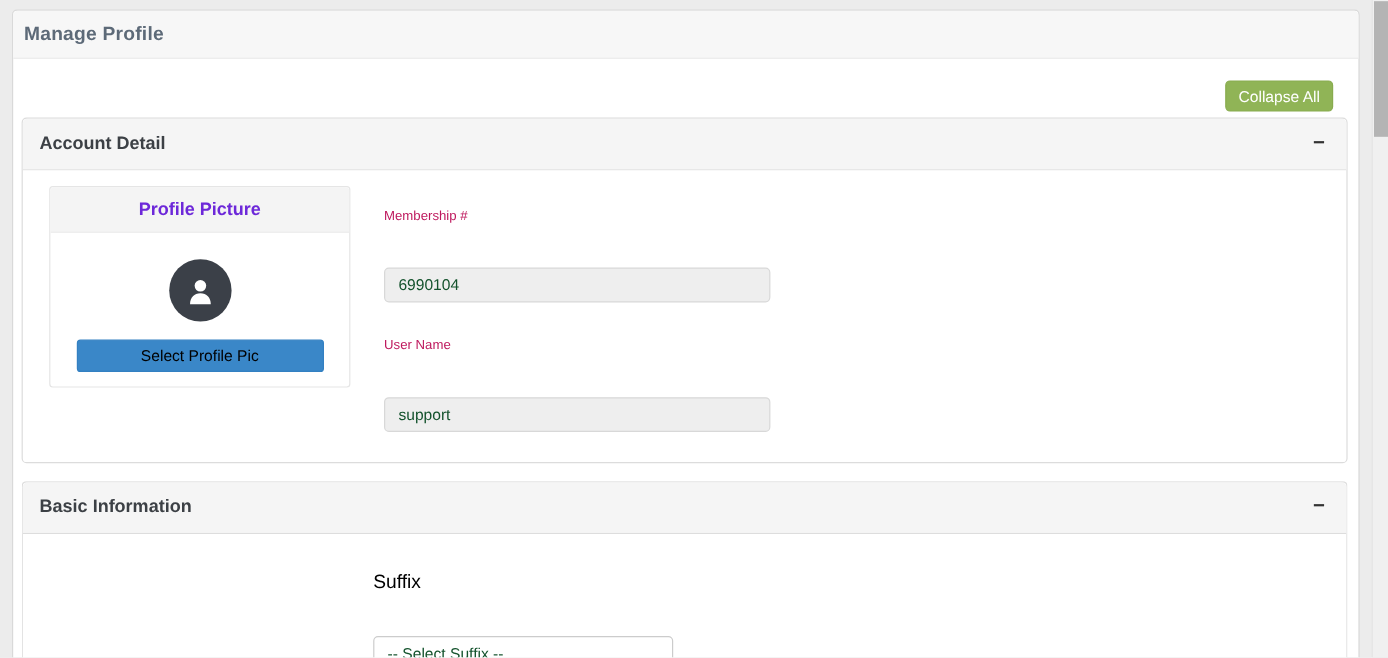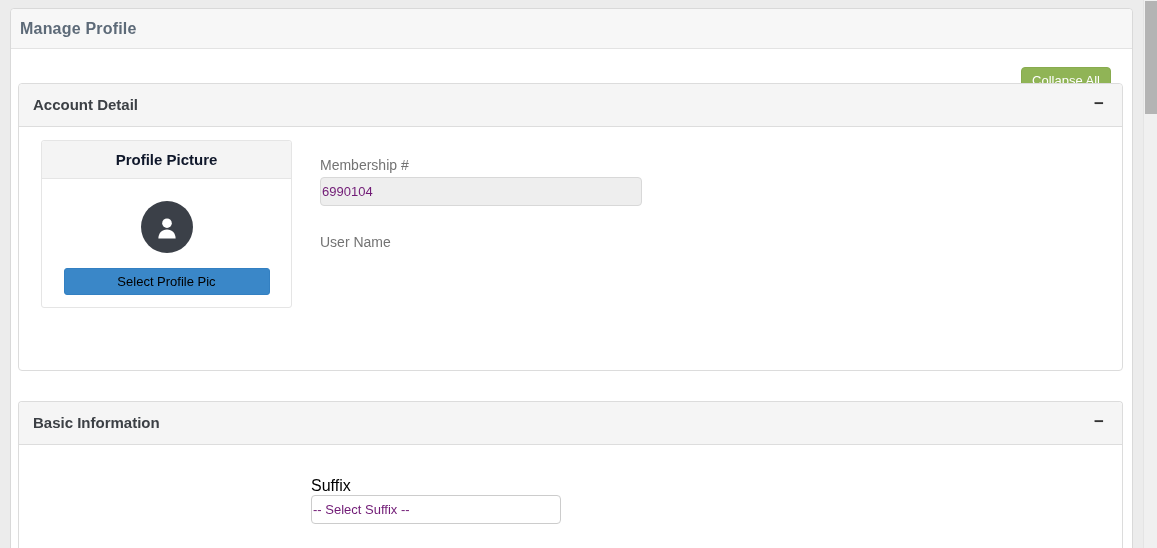--- a/index.html
+++ b/index.html
@@ -54,21 +54,21 @@
   }
 
   .panel {
     position: absolute;
     left: 7px;
     width: 1105px;
     background: #ffffff;
     border: 1px solid #dcdcdc;
     border-radius: 4px;
   }
-  .panel.account { top: 74px; height: 288px; }
+  .panel.account { top: 89px; height: 288px; }
   .panel.basic   { top: 392px; height: 162px; border-bottom: none; border-radius: 4px 4px 0 0; }
 
   .panel-header {
     position: relative;
     height: 43px;
     line-height: 42px;
     padding: 0 14px;
     background: #f5f5f5;
     border-bottom: 1px solid #dddddd;
     border-radius: 4px 4px 0 0;
@@ -101,21 +101,21 @@
     background: #ffffff;
   }
   .profile-card-header {
     height: 38px;
     line-height: 37px;
     text-align: center;
     background: #f4f4f4;
     border-bottom: 1px solid #e5e5e5;
     font-size: 15px;
     font-weight: 700;
-    color: #0f172a;
+    color: #6d28d9;
     border-radius: 3px 3px 0 0;
   }
   .avatar-circle {
     width: 52px; height: 52px;
     margin: 22px auto 0;
     border-radius: 50%;
     background: #3b4048;
     display: flex;
     align-items: center;
     justify-content: center;
@@ -138,37 +138,38 @@
   
   .form-col {
     position: absolute;
     left: 301px; top: 0;
     width: 322px;
     padding-top: 30px;
   }
   .form-group { margin-bottom: 28px; }
   .form-group label {
     display: block;
-    font-size: 14px;
-    color: #737373;
+    font-size: 11px;
+    color: #be185d;
     line-height: 16px;
     margin-bottom: 4px;
   }
   .req { color: #b94a48; }
   .input {
     height: 29px;
     line-height: 27px;
-    padding: 0 1px;
+    padding: 0 11px;
     border: 1px solid #d8d8d8;
     border-radius: 4px;
     font-size: 13px;
-    color: #701a75;
+    color: #14532d;
     background: #ffffff;
     overflow: hidden;
     white-space: nowrap;
+    margin-top: 35px;
   }
   .input.disabled { background: #eeeeee; cursor: default; }
   .input.editable { border-color: #cccccc; cursor: text; }
 
   .bi-group { position: absolute; top: 32px; }
   .bi-group.prefix { left: 22px; width: 251px; }
   .bi-group.suffix { left: 292px; width: 250px; }
 
   
   .scroll-track {
@@ -215,20 +216,21 @@
           <button class="btn-blue">Select Profile Pic</button>
         </div>
 
         <div class="form-col">
           <div class="form-group">
             <label>Membership #</label>
             <div class="input disabled">6990104</div>
           </div>
           <div class="form-group">
             <label>User Name</label>
+            <div class="input disabled">support</div>
           </div>
         </div>
 
       </div>
     </section>
 
     <section class="panel basic">
       <div class="panel-header">
         <span class="panel-title">Basic Information</span>
         <span class="minus">−</span>

